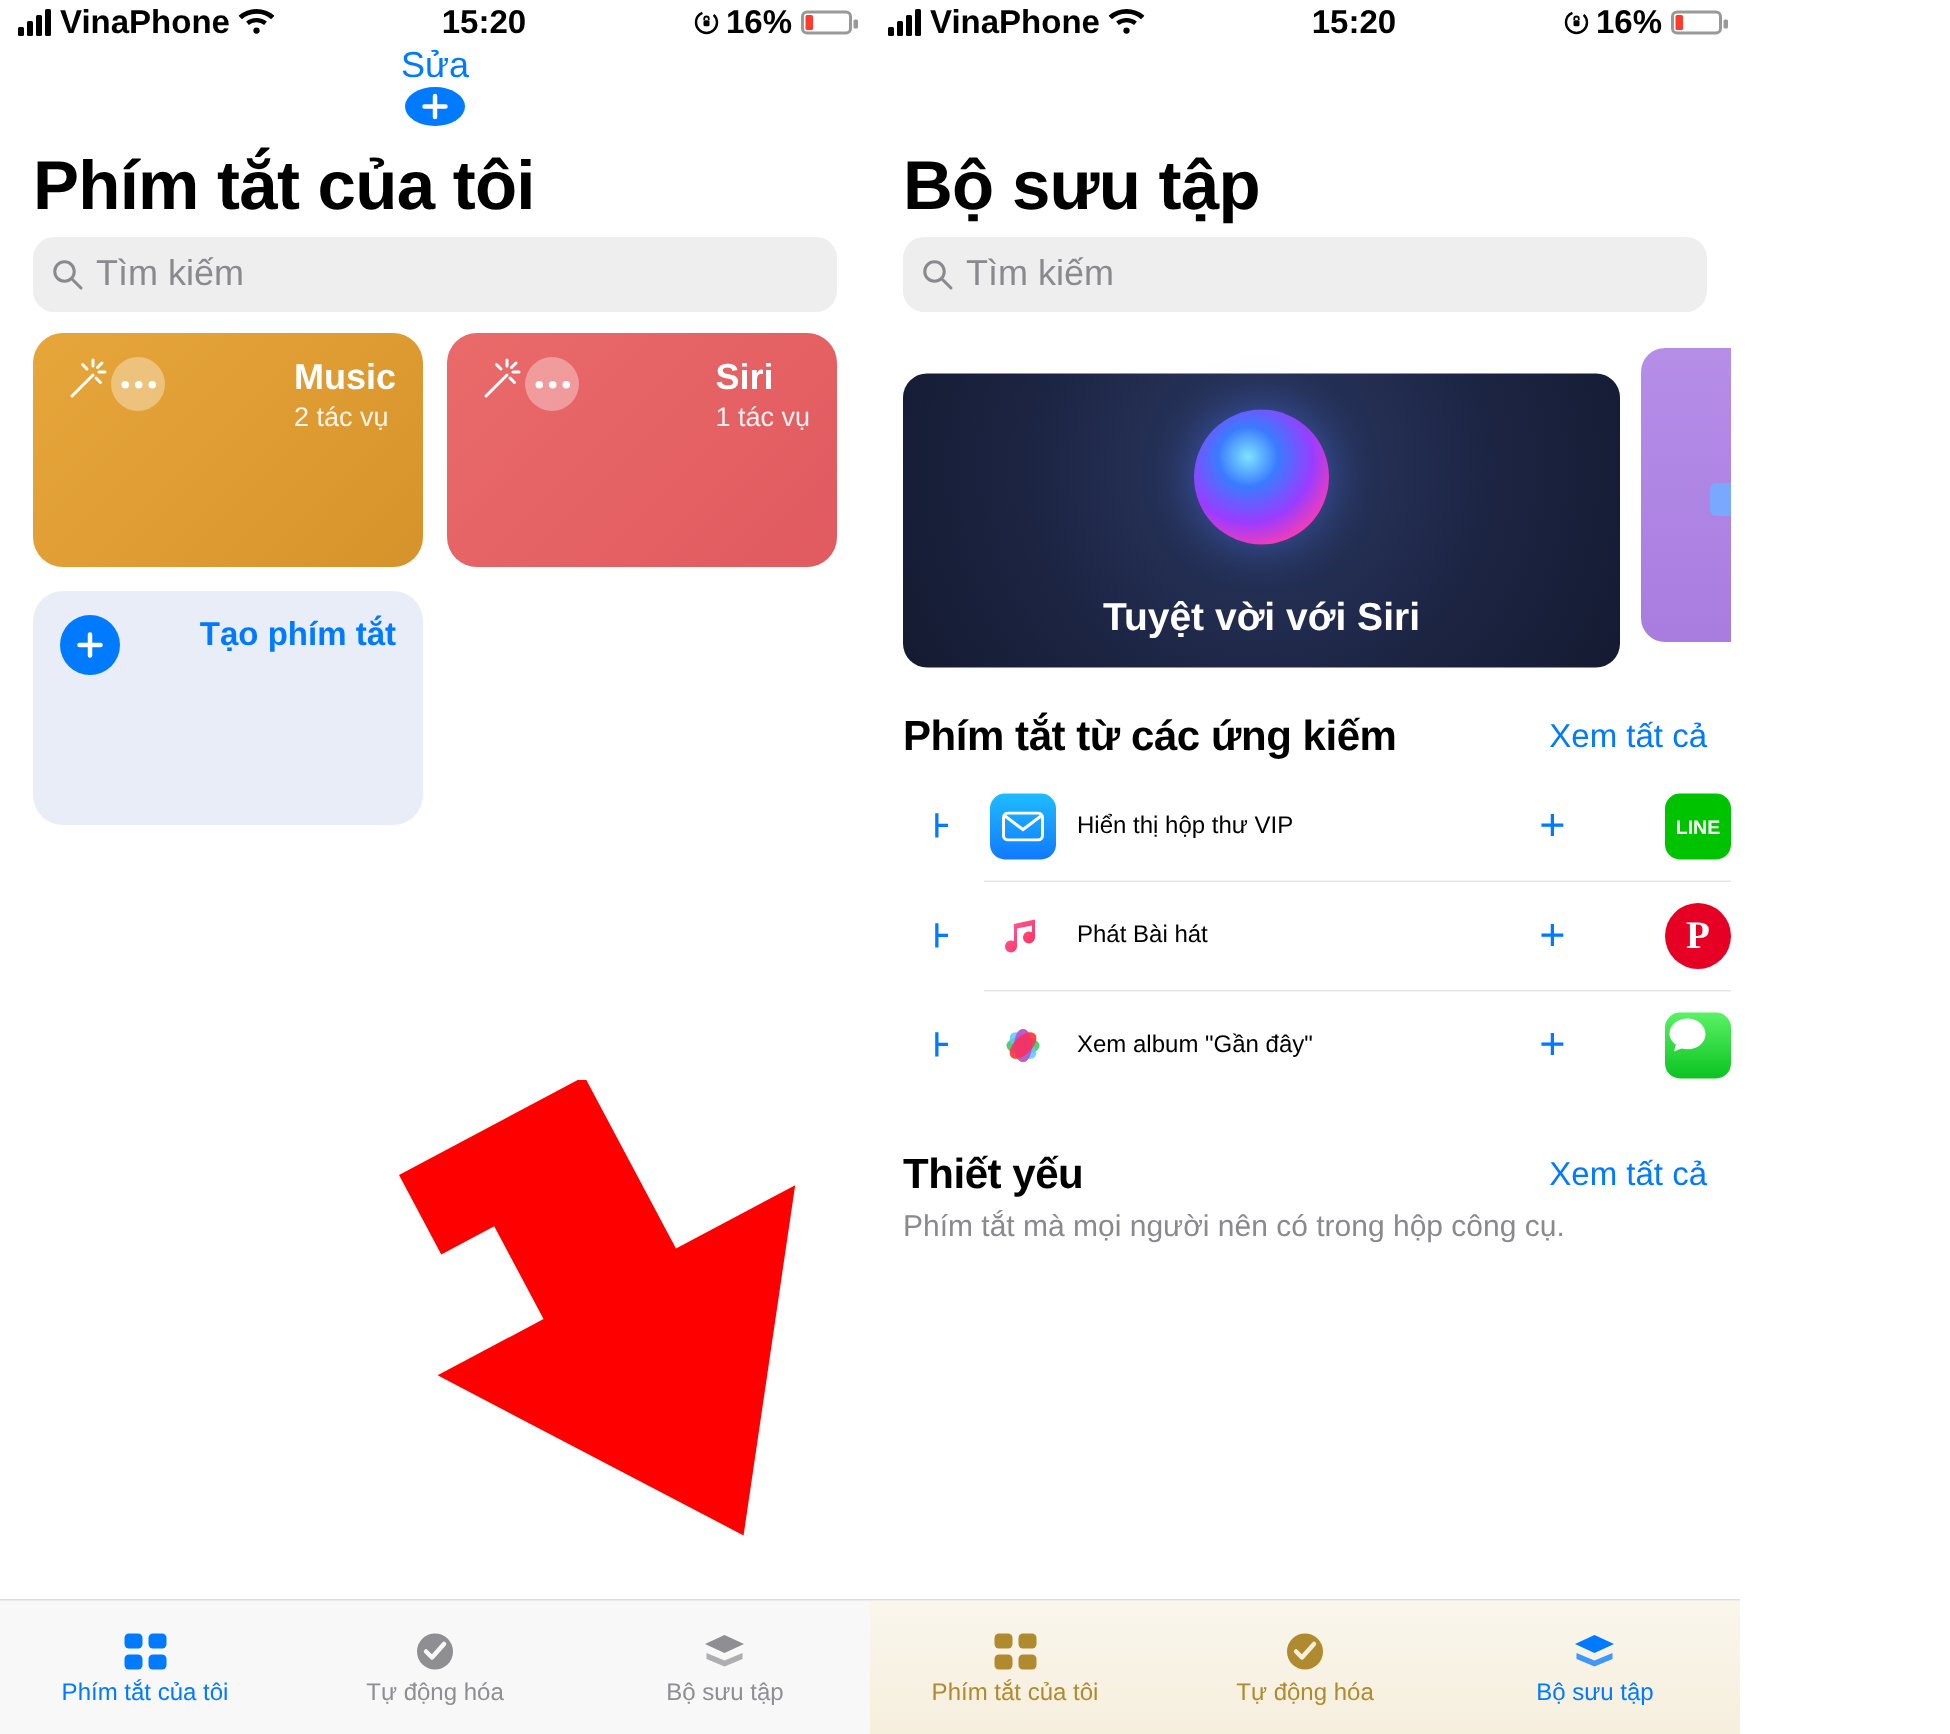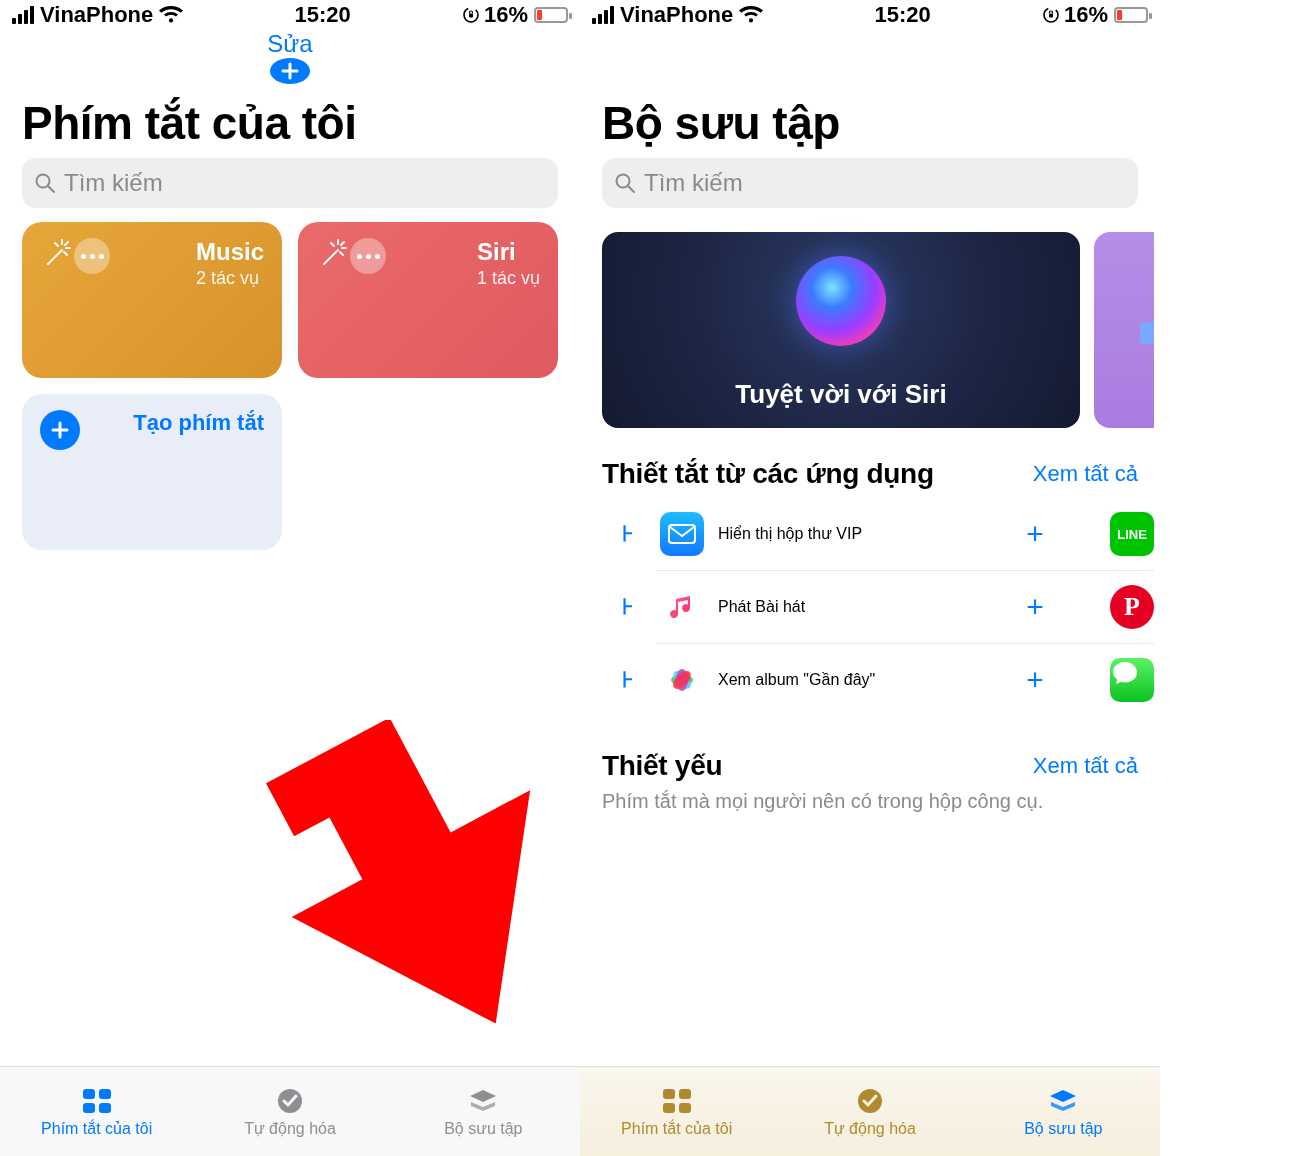--- a/index.html
+++ b/index.html
@@ -131,20 +131,21 @@
     padding: 10px 0 8px 22px;
     display: flex;
     gap: 14px;
     overflow: hidden;
   }
   .hero {
     width: 478px; height: 196px; border-radius: 16px; flex: 0 0 478px;
     position: relative; display:flex; flex-direction:column; justify-content:flex-end;
     align-items:center; color:#fff;
     background: radial-gradient(circle at 50% 32%, #2b3a64 0%, #1d2544 55%, #141a30 100%);
+    margin-top: 17px;
   }
   .hero .siri-orb {
     width: 90px; height: 90px; border-radius: 50%;
     background: radial-gradient(circle at 40% 35%, #7fe3ff 0%, #3a7bff 25%, #9b3cff 55%, #ff3cae 80%, #1a1730 100%);
     position:absolute; top:24px; left:50%; transform:translateX(-50%);
     box-shadow: 0 0 30px rgba(80,120,255,.5);
   }
   .hero h3 { font-size: 26px; font-weight: 700; margin-bottom: 18px; }
   .hero-peek {
     width: 60px; height: 196px; border-radius: 16px 0 0 16px; flex: 0 0 60px;
@@ -400,21 +401,21 @@
       <div class="hero">
         <div class="siri-orb"></div>
         <h3>Tuyệt vời với Siri</h3>
       </div>
       <div class="hero-peek">
           <div class="tab"></div>
         </div>
     </div>
 
     <div class="section-head">
-      <h2>Thiết tắt từ các ứng dụng</h2>
+      <h2>Phím tắt từ các ứng kiếm</h2>
       <a>Xem tất cả</a>
     </div>
 
     <div style="padding-left:22px;">
       <div class="app-row">
         <span class="handle">⊦</span>
         <span class="app-icon icon-mail">
           <svg width="28" height="20" viewBox="0 0 28 20">
               <rect x="1" y="1" width="26" height="18" rx="3" fill="none" stroke="#fff" stroke-width="2"></rect>
               <path d="M2 3l12 9L26 3" fill="none" stroke="#fff" stroke-width="2"></path>

